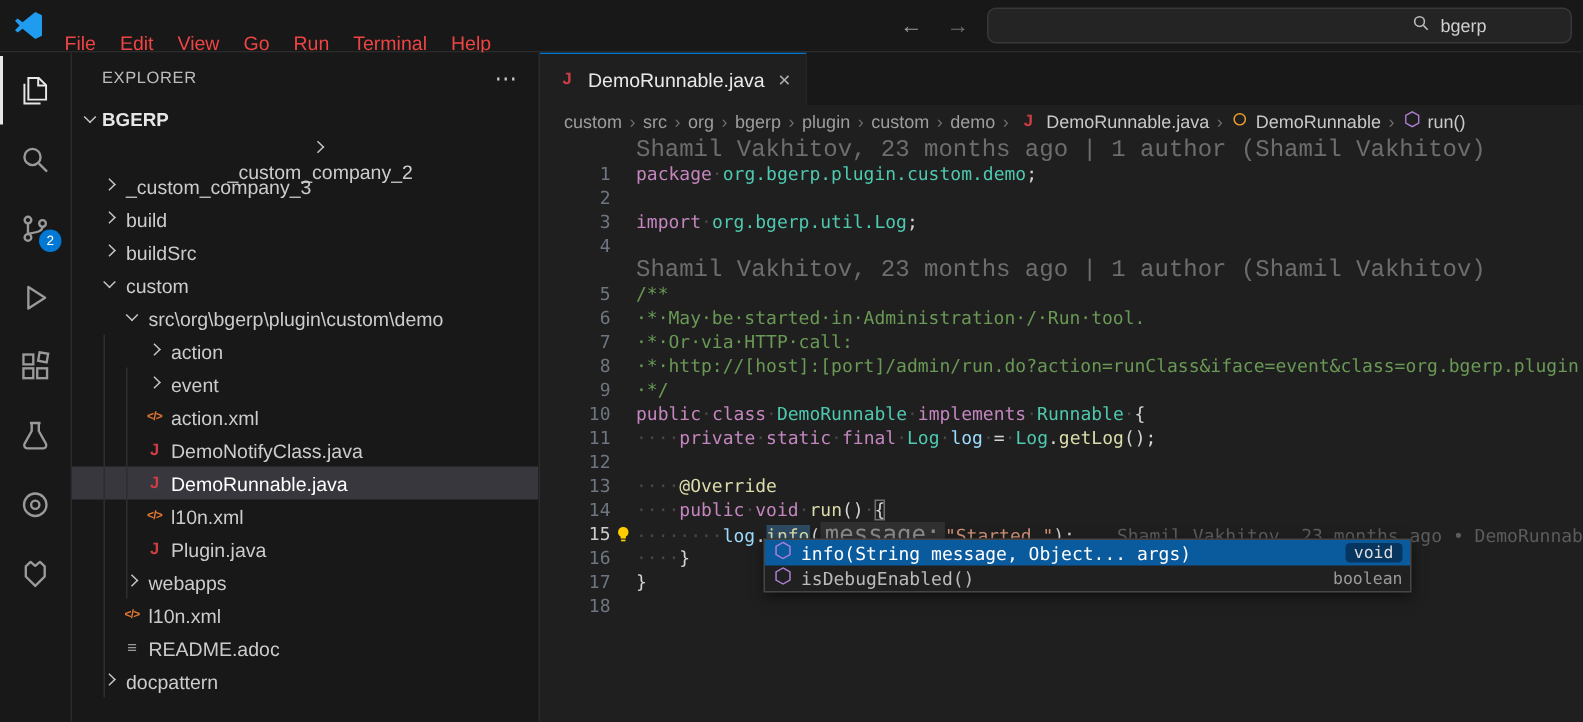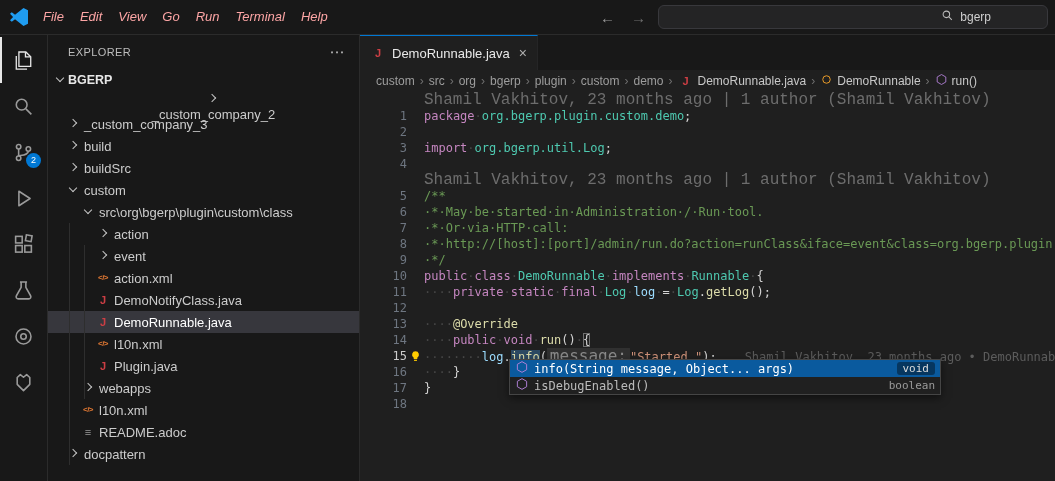--- a/index.html
+++ b/index.html
@@ -5,21 +5,21 @@
   html,body{margin:0;padding:0;width:1055px;height:481px;overflow:hidden;background:#1f1f1f;
     font-family:"Liberation Sans",sans-serif;color:#ccc;}
   *{box-sizing:border-box;}
 
   
   .titlebar{position:absolute;left:0;top:0;width:1055px;height:35px;background:#181818;
     border-bottom:1px solid #2b2b2b;display:flex;align-items:center;}
   .logo{width:18px;height:18px;margin:0 7px 0 10px;background:#1f9cf0;flex:none;
     clip-path:polygon(75% 0%,100% 12%,100% 88%,75% 100%,28% 62%,10% 76%,0% 68%,17% 50%,0% 32%,10% 24%,28% 38%);}
   .menubar{display:flex;height:100%;}
-  .menu-item{padding:0 8px;font-size:13px;line-height:34px;color:#fca5a5;cursor:default;font-style:italic;}
+  .menu-item{padding:12px 8px;font-size:13px;line-height:34px;color:#ef4444;cursor:default;}
   .navs{position:absolute;left:600px;top:0;height:34px;display:flex;align-items:center;gap:16px;font-size:15px;}
   .nav-back{color:#9a9a9a}.nav-fwd{color:#6f6f6f}
   .searchbox{position:absolute;left:658px;top:5px;width:390px;height:24px;background:#242425;
     border:1px solid #38383c;border-radius:6px;display:flex;align-items:center;justify-content:flex-end;
     padding-right:56px;gap:6px;font-size:12px;color:#cfcfcf;}
 
   
   .main{position:absolute;top:35px;left:0;right:0;bottom:0;display:flex;}
 
   
@@ -201,21 +201,21 @@
         <div class="trow" style="padding-left: 17px;">
           <span class="tw"></span>
           <span class="tlabel">buildSrc</span>
         </div>
         <div class="trow" style="padding-left: 17px;">
           <span class="tw open"></span>
           <span class="tlabel">custom</span>
         </div>
         <div class="trow" style="padding-left: 32px;">
           <span class="tw open"></span>
-          <span class="tlabel">src\org\bgerp\plugin\custom\class</span>
+          <span class="tlabel">src\org\bgerp\plugin\custom\demo</span>
         </div>
         <div class="trow" style="padding-left: 47px;">
           <span class="tw"></span>
           <span class="tlabel">action</span>
         </div>
         <div class="trow" style="padding-left: 47px;">
           <span class="tw"></span>
           <span class="tlabel">event</span>
         </div>
         <div class="trow" style="padding-left: 47px;">

